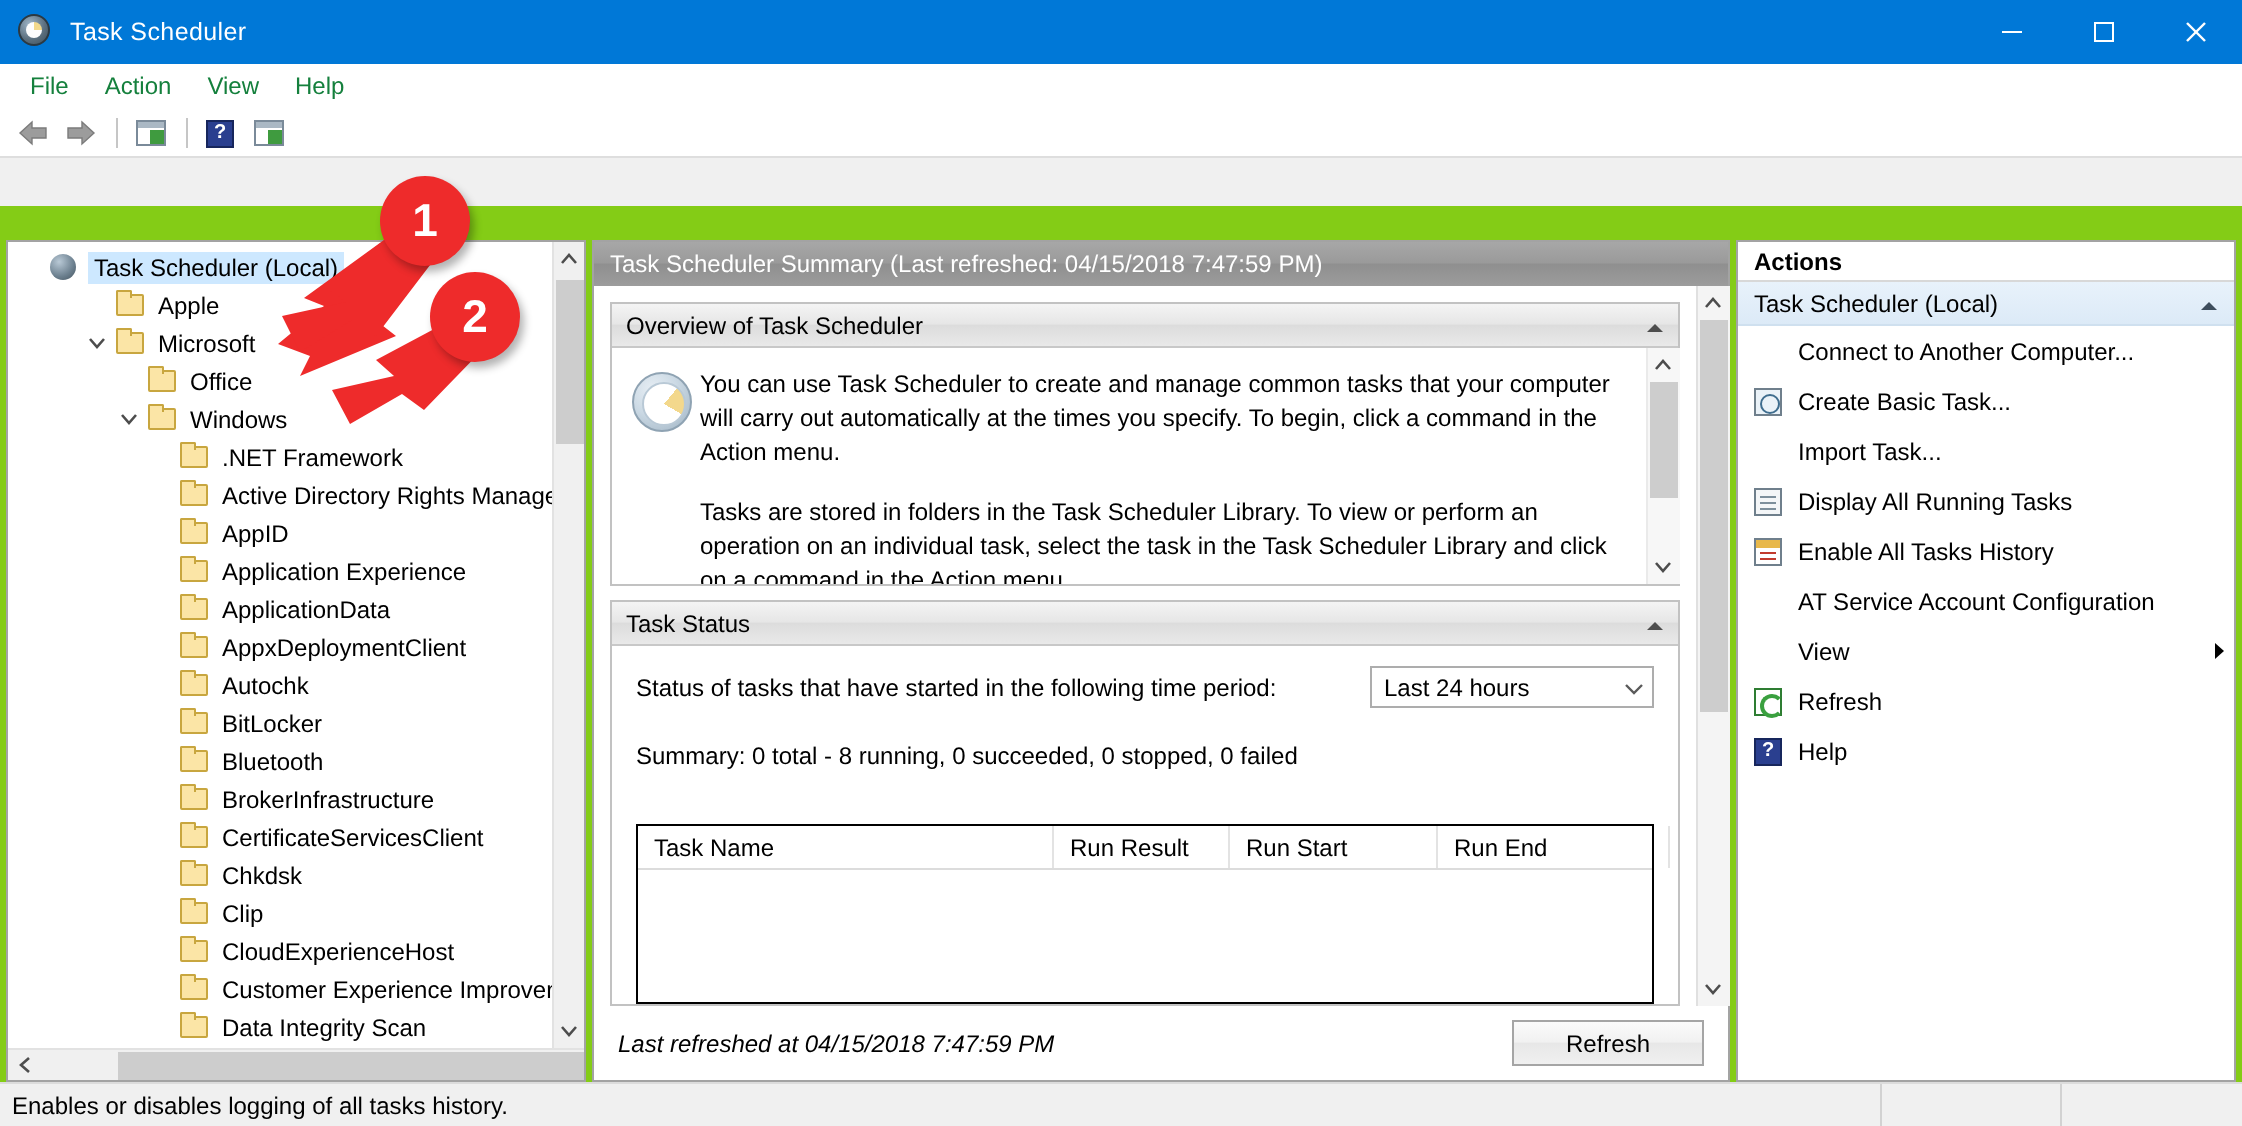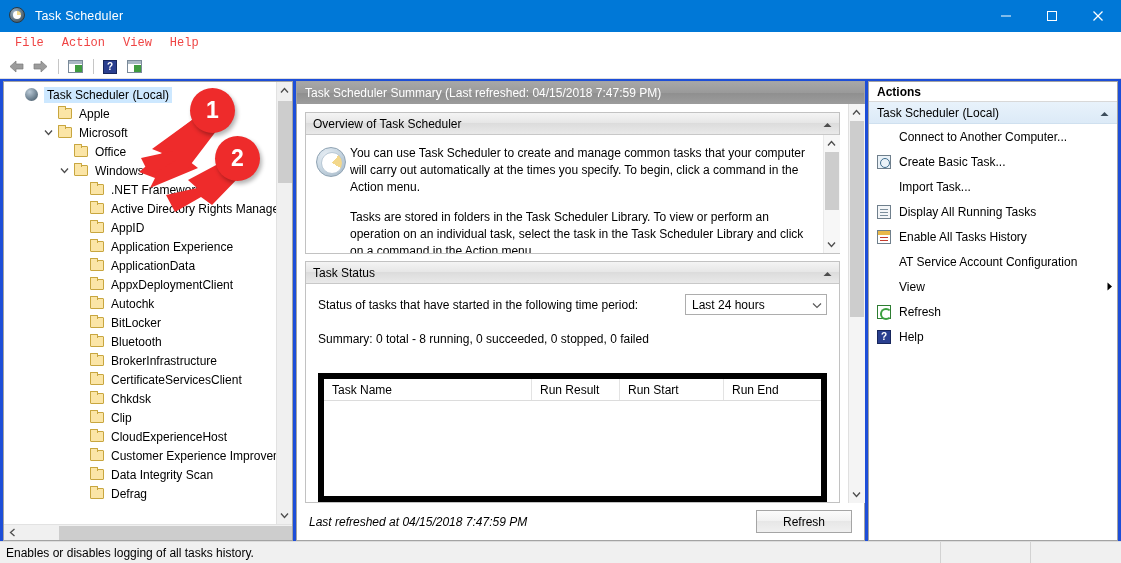--- a/index.html
+++ b/index.html
@@ -48,21 +48,21 @@
     color: #ffffff;
   }
   .win-btn svg { display: block; }
 
   
   .menubar {
     height: 23px; background: #ffffff; display: flex; align-items: center;
     padding-left: 6px; flex: 0 0 23px; border-bottom: 1px solid #ffffff;
   }
   .menu-item {
-    font-size: 12px; color: #ef4444; padding: 2px 9px; white-space: nowrap; font-family: Liberation Mono, monospace;
+    font-size: 12px; color: #15803d; padding: 2px 9px; white-space: nowrap;
   }
 
   
   .toolbar {
     height: 24px; background: #ffffff; display: flex; align-items: center;
     padding-left: 5px; flex: 0 0 24px;
     border-bottom: 1px solid #dedede;
   }
   .tb-btn {
     width: 22px; height: 20px; display: flex; align-items: center;
@@ -84,22 +84,22 @@
     position: absolute; right: 0px; bottom: 0px; width: 7px; height: 7px;
   }
   .help-ico {
     width: 14px; height: 14px; background: #2a3f8f; color: #ffffff;
     font-size: 10px; font-weight: bold; display: flex;
     align-items: center; justify-content: center; border: 1px solid #17265c;
   }
 
   
   .body {
-    flex: 1 1 auto; display: flex; background: #1d4ed8;
-    padding: 2px 3px 0 3px; min-height: 0;
+    flex: 1 1 auto; display: flex; background: #84cc16;
+    padding: 17px 3px 0 3px; min-height: 0; margin-top: 24px;
   }
 
   
   .tree-pane {
     width: 290px; flex: 0 0 290px; display: flex; flex-direction: column;
     background: #ffffff; border: 1px solid #a3a3a3; overflow: hidden;
   }
   .tree-scroll {
     flex: 1 1 auto; display: flex; min-height: 0; position: relative;
   }
@@ -257,21 +257,21 @@
   }
   .combo {
     width: 142px; height: 21px; border: 1px solid #adadad; background: #ffffff;
     display: flex; align-items: center; padding: 0 4px 0 6px;
     font-size: 12px; color: #000000;
   }
   .combo .cv { flex: 1 1 auto; }
   .summary-line { margin-top: 17px; font-size: 12px; color: #000000; }
 
   .task-table {
-    margin: 27px 0 0 0; border: 6px solid #000000; background: #ffffff;
+    margin: 27px 0 0 0; border: 1px solid #000000; background: #ffffff;
     flex: 1 1 auto; display: flex; flex-direction: column; min-height: 0;
   }
   .tt-head {
     height: 22px; flex: 0 0 22px; display: flex;
     background: #ffffff; border-bottom: 1px solid #dcdcdc;
     font-size: 12px; color: #000000;
   }
   .tt-th {
     display: flex; align-items: center; padding-left: 8px;
     border-right: 1px solid #e3e3e3; white-space: nowrap; overflow: hidden;

